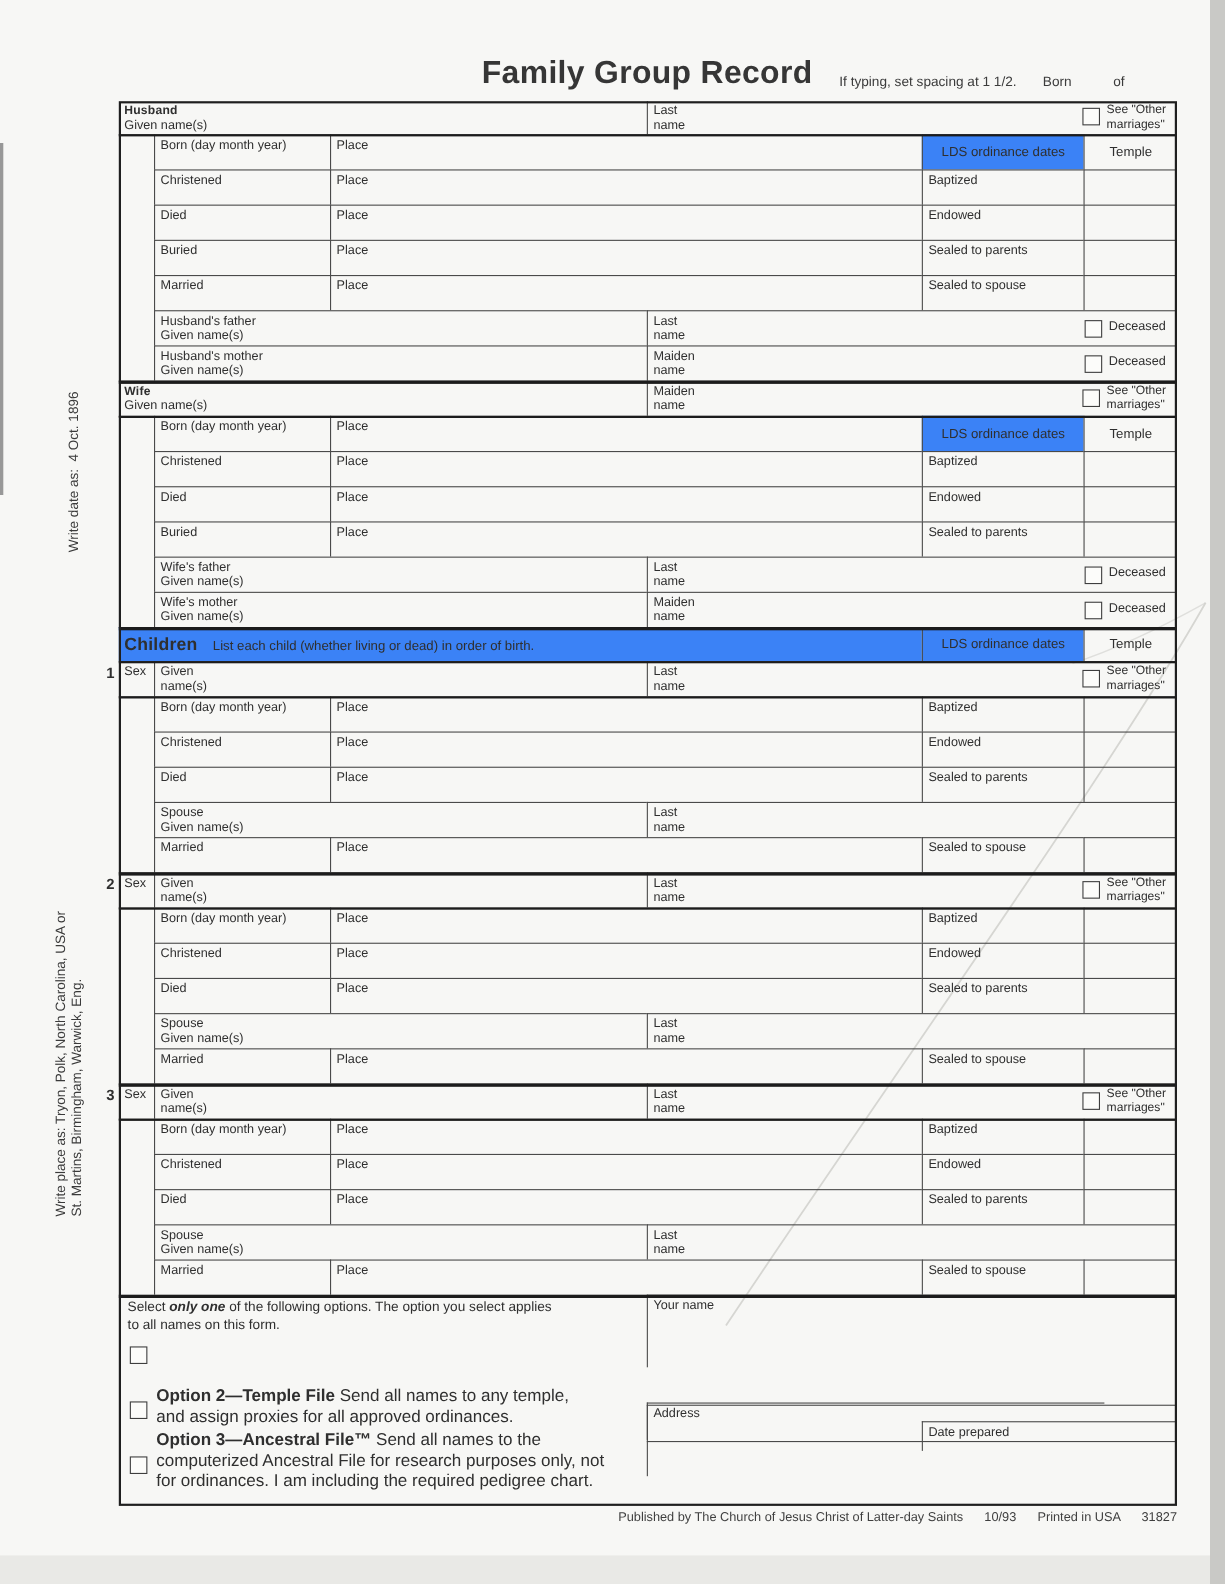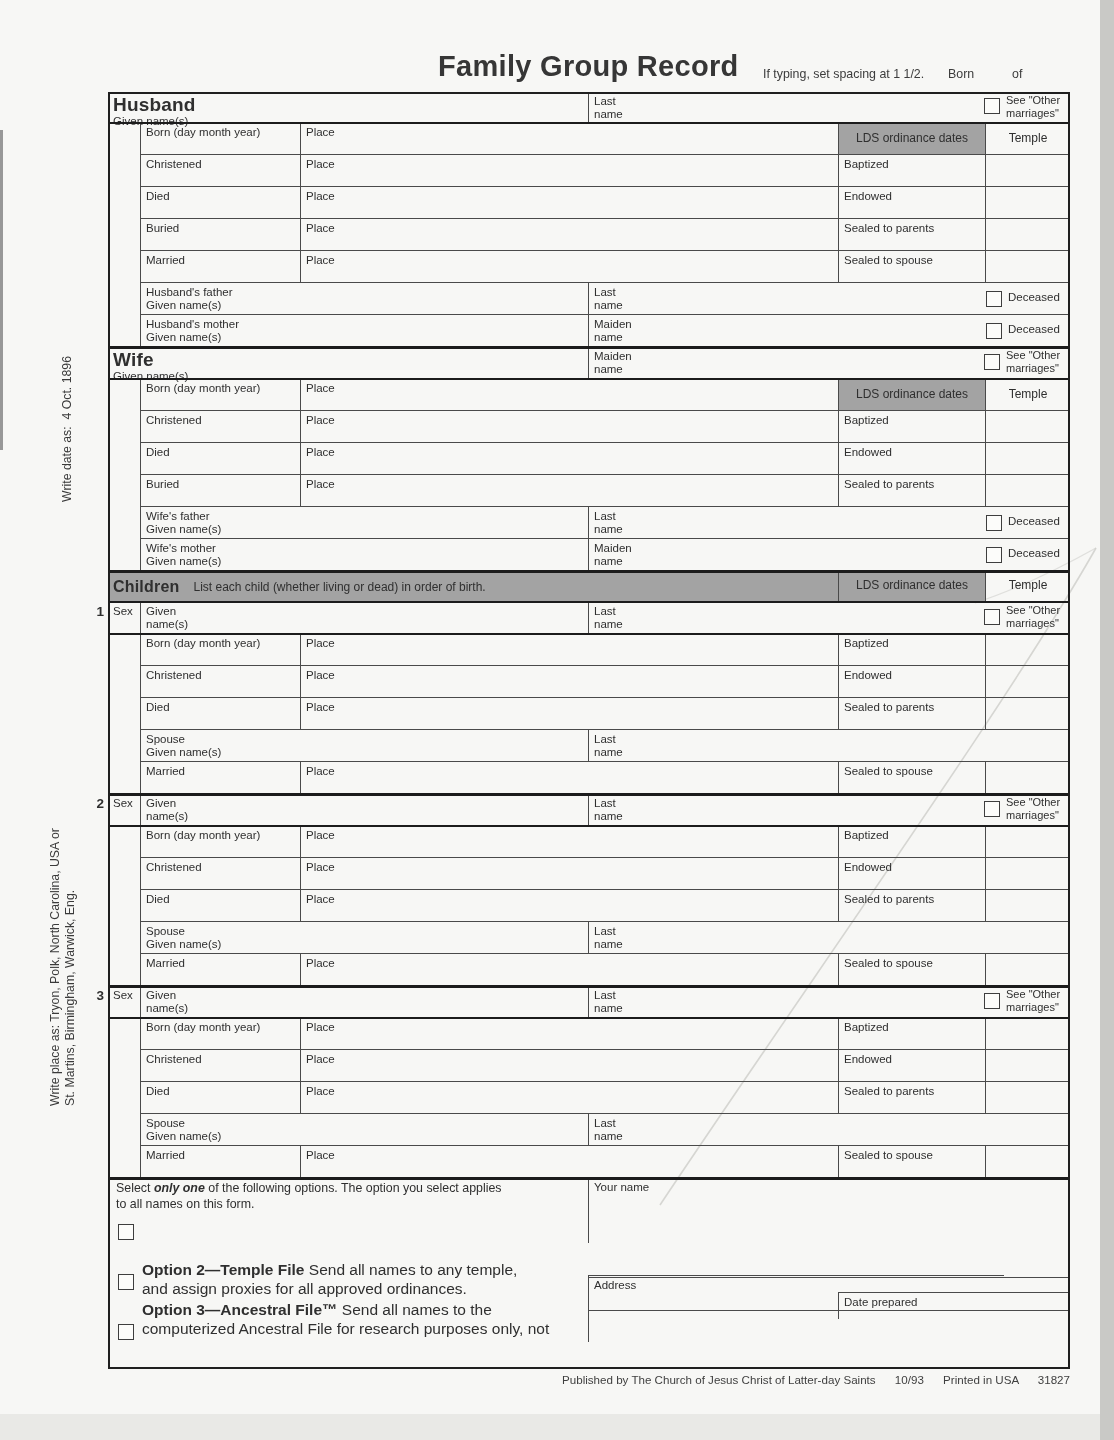--- a/index.html
+++ b/index.html
@@ -3,23 +3,23 @@
 <meta charset="utf-8">
 <style>
   html,body{margin:0;padding:0;background:#e8e8e5;}
   #page{position:relative;width:1114px;height:1440px;background:#f7f7f5;
         font-family:"Liberation Sans","DejaVu Sans",sans-serif;color:#2f2f2f;overflow:hidden;}
   #formbox{position:absolute;left:108px;top:92px;width:962px;height:1277px;
            border:2.5px solid #1f1f1f;box-sizing:border-box;background:transparent;}
   .cell{position:absolute;box-sizing:border-box;border-top:1.4px solid #4a4a4a;border-left:1.4px solid #4a4a4a;
         padding:3px 5px 0;font-size:11.5px;line-height:1.14;}
   .nl{border-left:none}.nt{border-top:none}
-  .big{font-weight:700;font-size:19px;line-height:1.05;letter-spacing:.2px}
+  .big{font-weight:700;font-size:11px;line-height:1.05;letter-spacing:.2px}
   .ctr{display:flex;align-items:center;justify-content:center;padding:0;text-align:center}
-  .shade{background:#a3a3a3}
+  .shade{background:#3b82f6}
   .cb{position:absolute;width:14px;height:14px;border:1.6px solid #3e3e3e;background:#fcfcfa}
   .so{position:absolute;right:4px;top:2px;width:60px;font-size:11px;line-height:1.2;text-align:left}
   .dec{position:absolute;right:4px;top:8px;width:58px;font-size:11.5px}
   .ov{position:absolute;left:108px;width:962px;background:#1c1c1c}
   .h2{height:2px}.h3{height:2.6px}
   .num{position:absolute;width:18px;text-align:right;font-weight:700;font-size:13.5px}
   .pre{white-space:pre}
   .vnote{position:absolute;transform:rotate(-90deg);transform-origin:0 0;font-size:12.3px;line-height:1.2;color:#3a3a3a}
   .optt{font-weight:700;font-size:15.5px}
   .optx{font-size:15.5px}
@@ -321,20 +321,21 @@
     <span class="optt">Option 2—Temple File</span>
     <span class="optx">Send all names to any temple,</span><br>
     <span class="optx">and assign proxies for all approved ordinances.</span>
   </div>
 
   <span class="cb" style="left:118px;top:1324px"></span>
   <div class="optline" style="position:absolute;left:142px;top:1301px;width:450px">
     <span class="optt">Option 3—Ancestral File™</span>
     <span class="optx">Send all names to the</span><br>
     <span class="optx">computerized Ancestral File for research purposes only, not</span><br>
+    <span class="optx">for ordinances. I am including the required pedigree chart.</span>
   </div>
 
   <div class="cell" style="left:588px;top:1177px;width:482px;height:66px"><span>Your name</span></div>
   <div class="cell" style="left:588px;top:1275px;width:416px;height:34px"><span>Address</span></div>
   <div class="cell" style="left:588px;top:1277px;width:482px;height:33px"></div>
   <div class="cell" style="left:588px;top:1310px;width:482px;height:32px"></div>
   <div class="cell" style="left:838px;top:1292px;width:232px;height:27px"><span>Date prepared</span></div>
 
   <div class="ov h2" style="top:122px"></div>
   <div class="ov h3" style="top:346px"></div>

